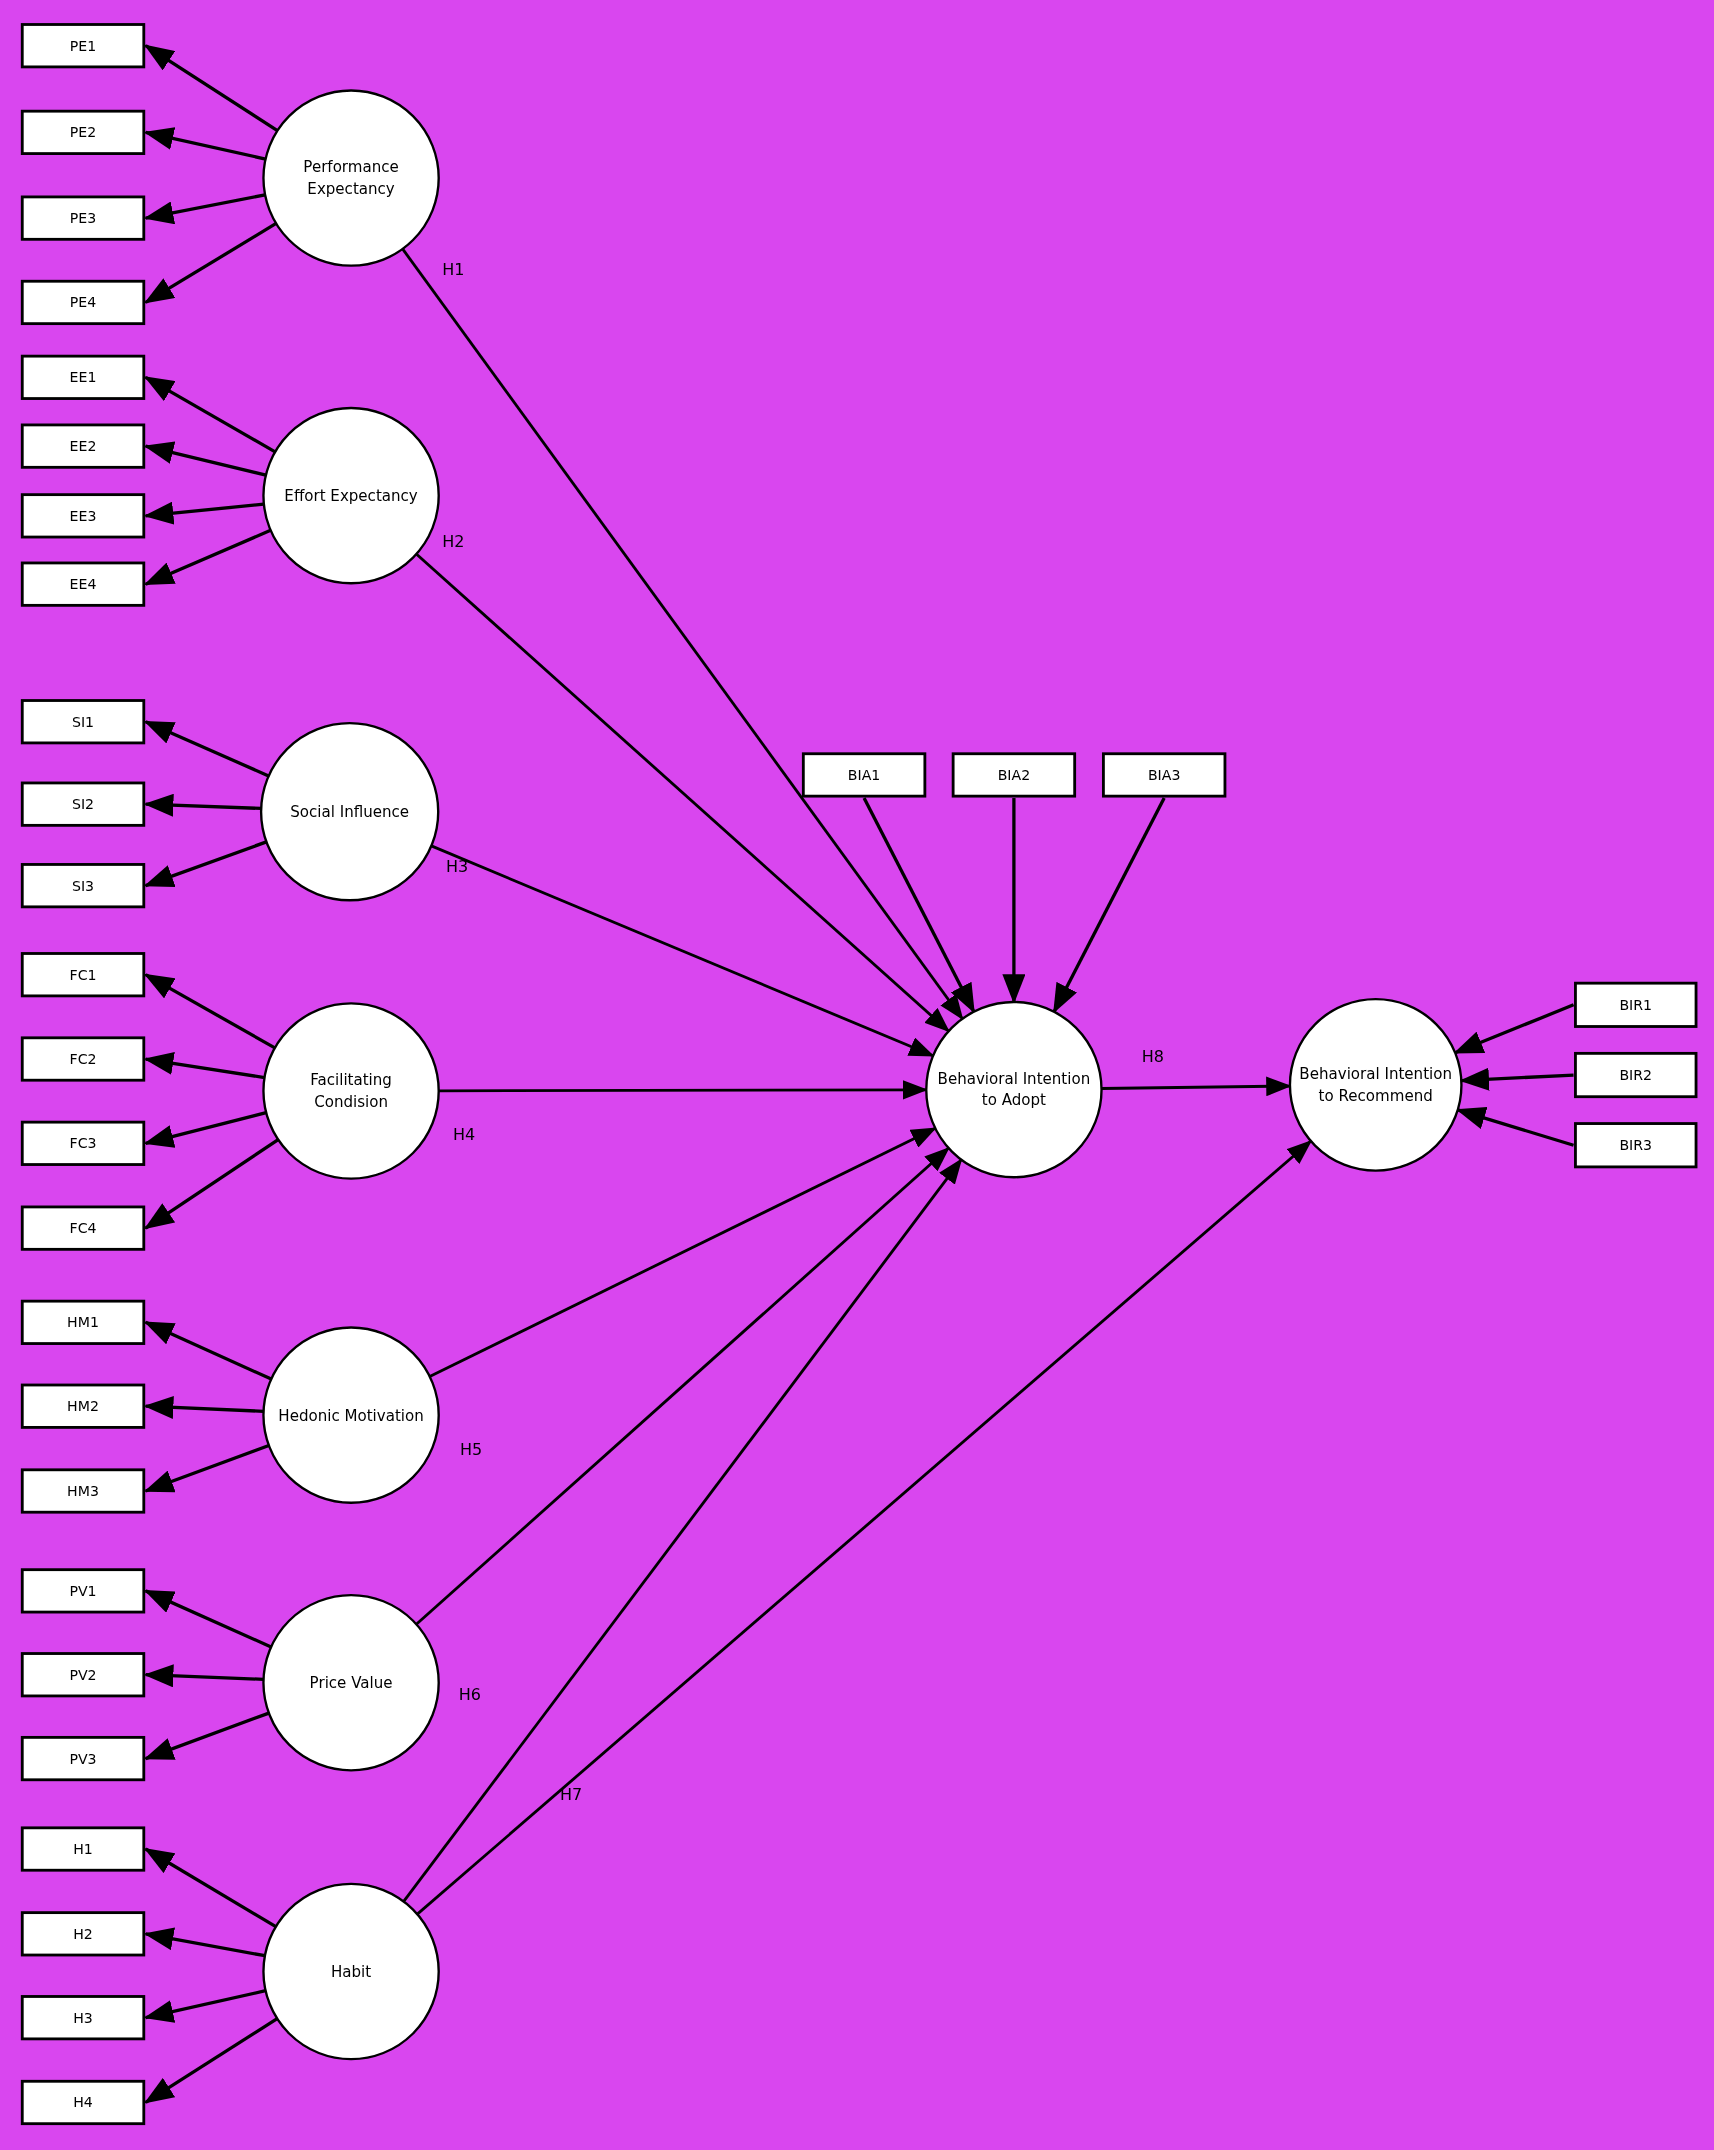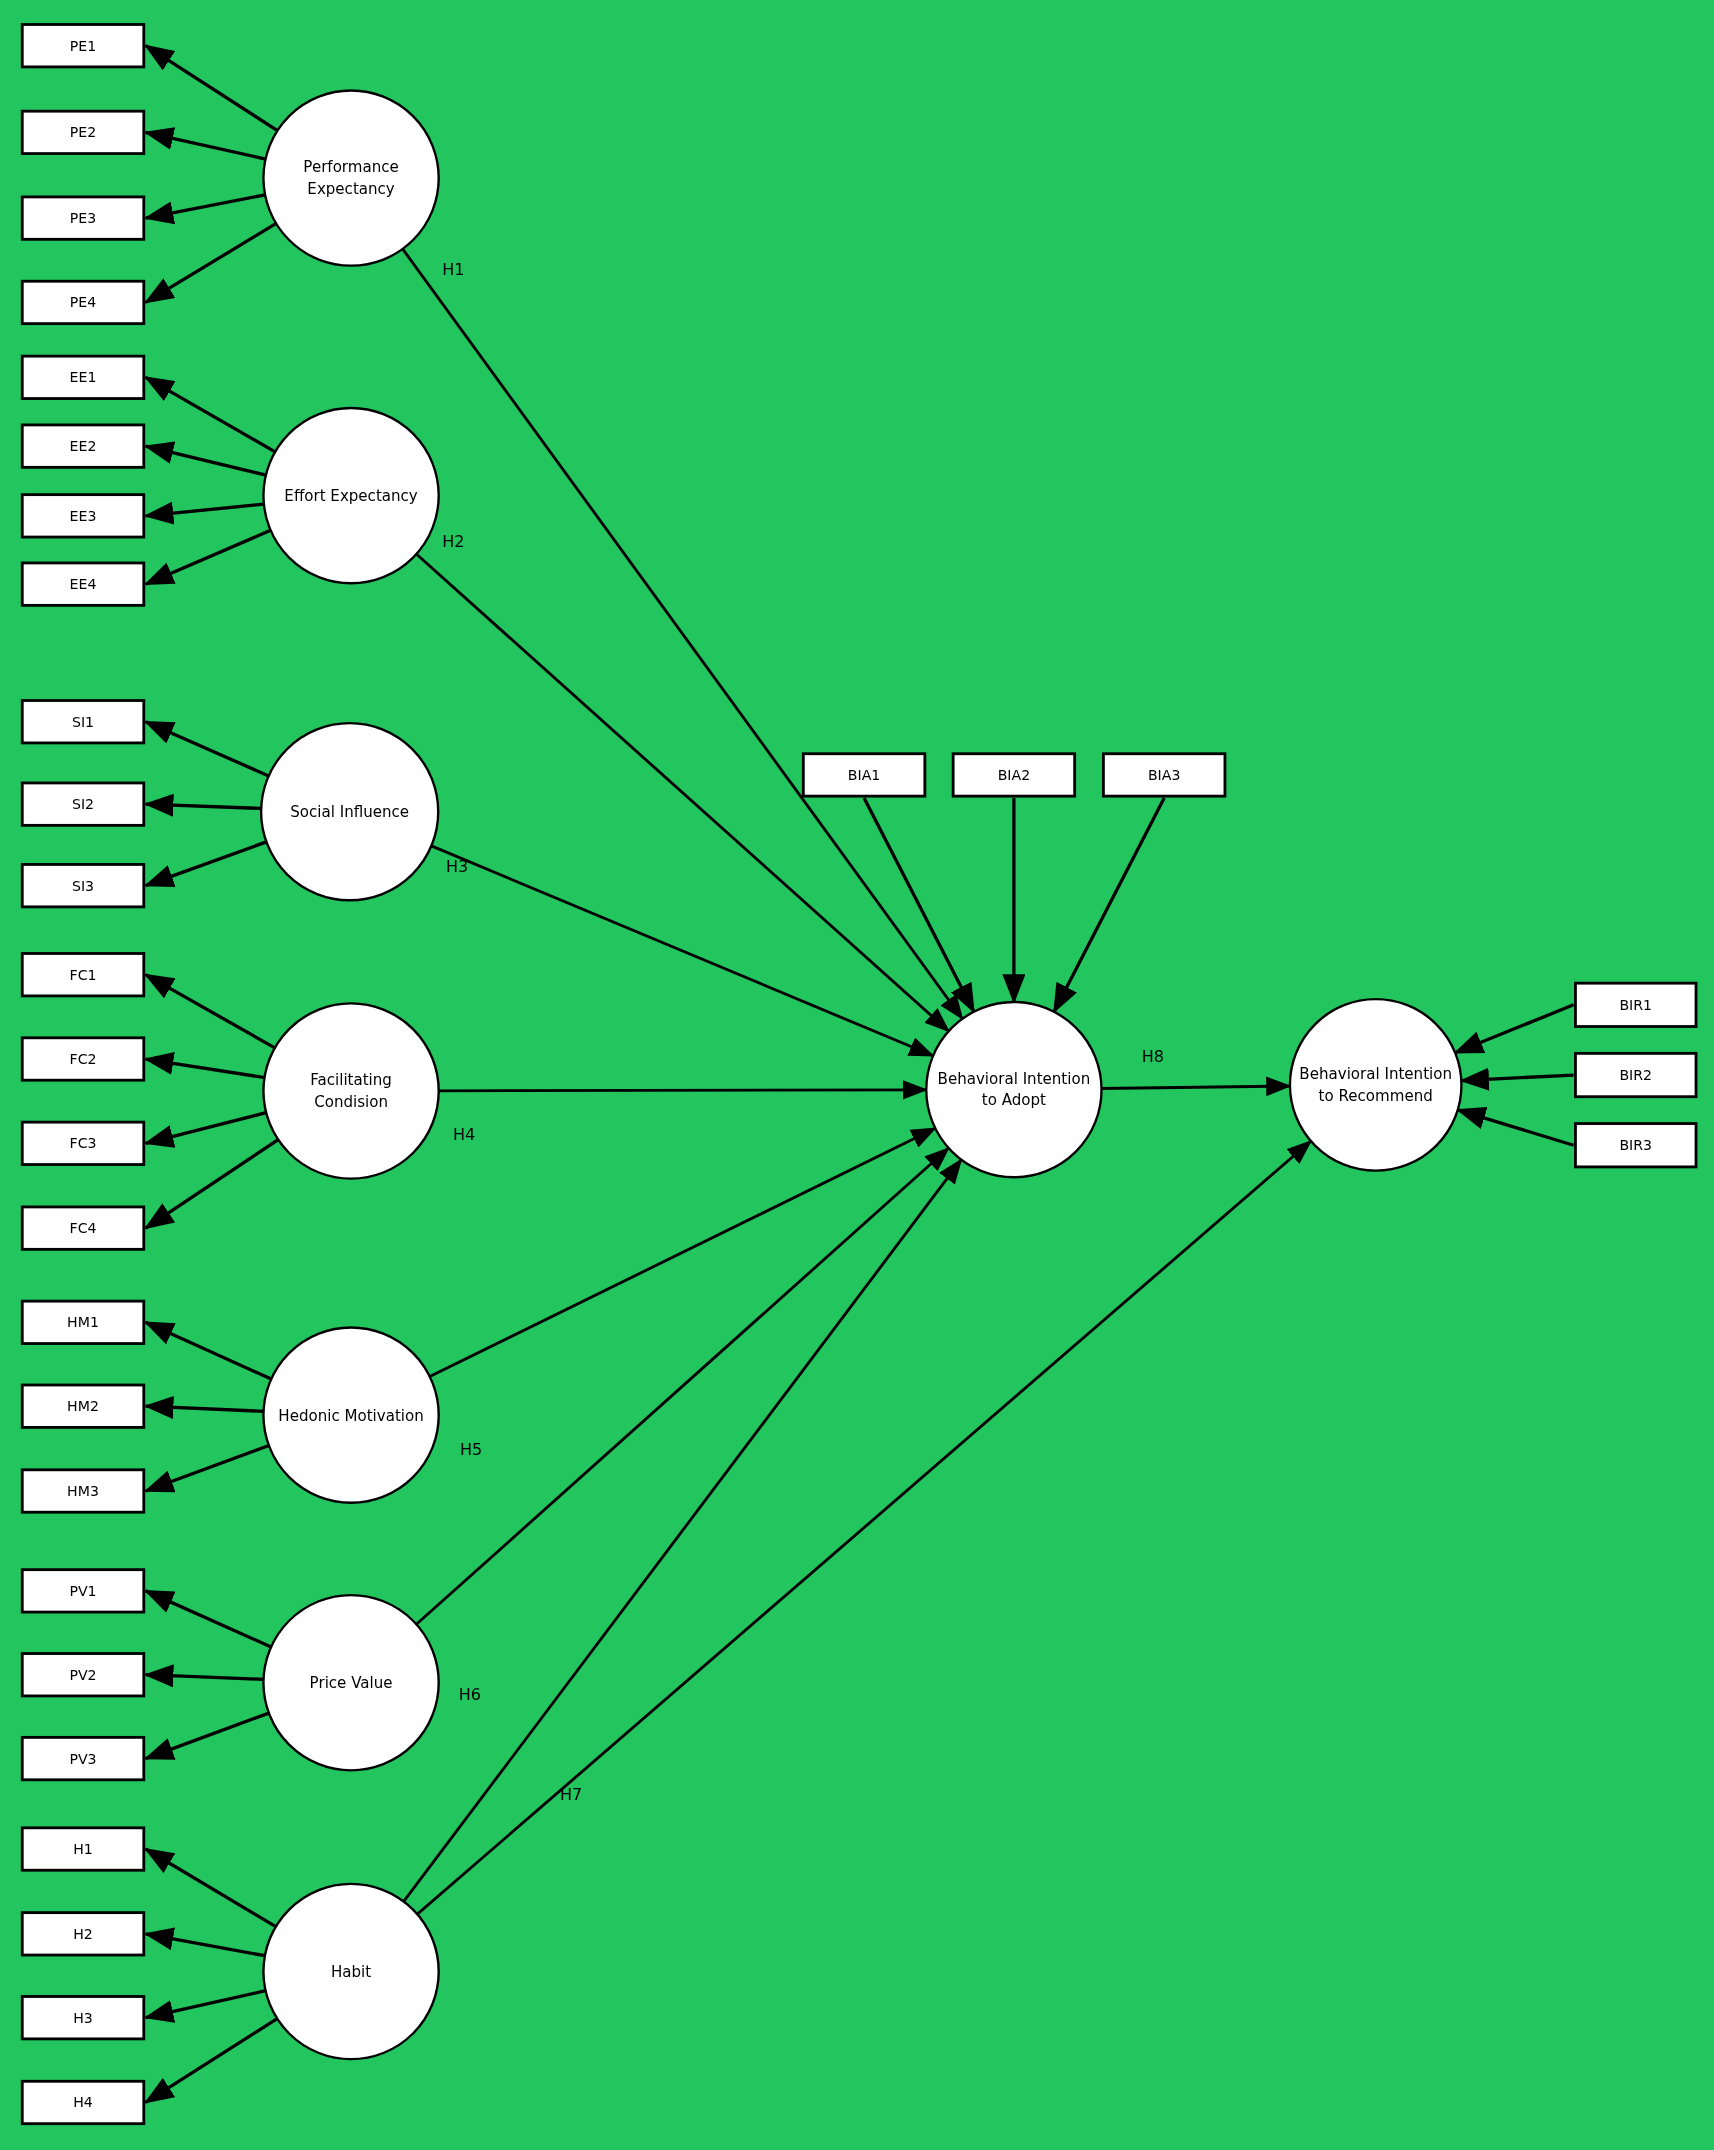--- a/index.html
+++ b/index.html
@@ -11,21 +11,21 @@
   body {
     width: 1715px;
     height: 2151px;
     font-family: "DejaVu Sans", sans-serif;
     overflow: hidden;
   }
   #diagram-root {
     position: relative;
     width: 1715px;
     height: 2151px;
-    background: #22c55e;
+    background: #d946ef;
   }
   svg.model-canvas {
     position: absolute;
     top: 0;
     left: 0;
     width: 1715px;
     height: 2151px;
   }
   .indicator-rect {
     fill: #ffffff;

